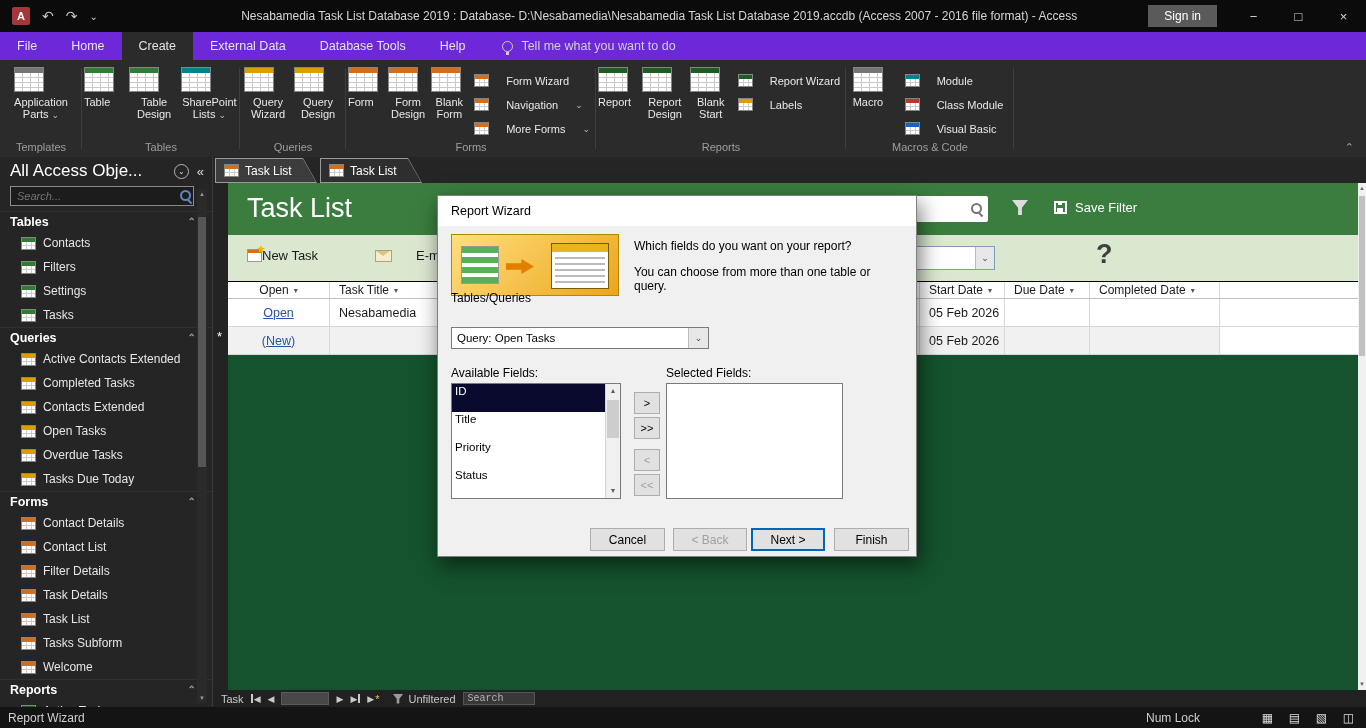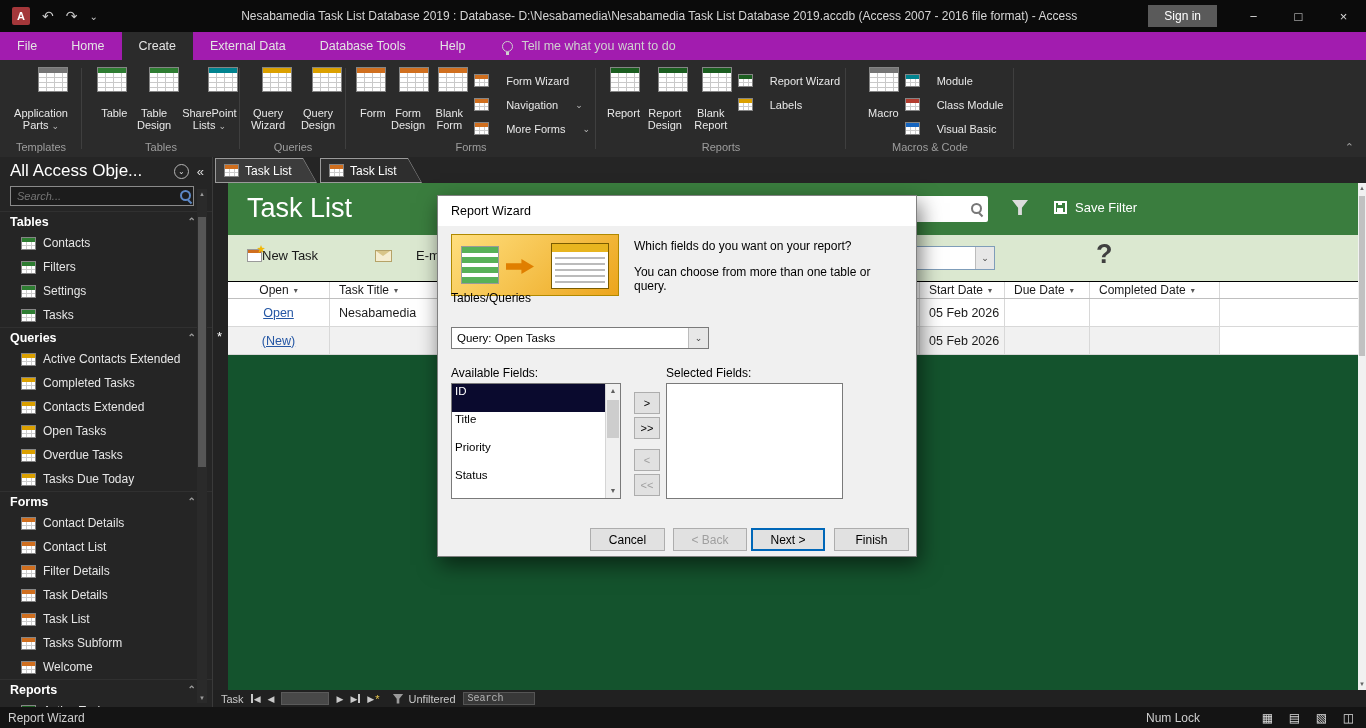--- a/index.html
+++ b/index.html
@@ -11,34 +11,34 @@
   .qat { display:flex; align-items:center; gap:12px; padding-left:12px; width:170px; }
   .app-ic { width:18px; height:18px; background:#a4373a; border-radius:2px; color:#fff; font-size:11px; font-weight:bold; display:flex; align-items:center; justify-content:center; }
   .qat-ic { font-size:14px; color:#c8c8c8; cursor:default; }
   .qat-ic.small { font-size:10px; }
   .tb-title { flex:1; text-align:center; font-size:12px; color:#d6d6d6; white-space:nowrap; overflow:hidden; }
   .signin { background:#5a5a5a; color:#fff; font-size:12px; padding:4px 16px; margin-right:14px; }
   .win-btns { display:flex; }
   .win-btn { width:45px; height:32px; display:flex; align-items:center; justify-content:center; color:#d8d8d8; font-size:13px; }
 
   
-  .tabrow { position:absolute; top:32px; left:0; width:1366px; height:28px; background:#a21caf; display:flex; align-items:stretch; color:#e4e4e4; font-size:12.5px; }
+  .tabrow { position:absolute; top:32px; left:0; width:1366px; height:28px; background:#6d28d9; display:flex; align-items:stretch; color:#e4e4e4; font-size:12.5px; }
   .rtab { padding:0 17px; display:flex; align-items:center; white-space:nowrap; }
   .rtab.active { background:#2b2b2b; }
   .tellme { display:flex; align-items:center; gap:8px; color:#d0d0d0; padding-left:20px; }
   .bulb { width:11px; height:11px; border:1px solid #cfcfcf; border-radius:50%; position:relative; }
   .bulb::after { content:""; position:absolute; left:3px; bottom:-4px; width:3px; height:3px; background:#cfcfcf; }
 
   
   .ribbon { position:absolute; top:60px; left:0; width:1366px; height:97px; background:#2b2b2b; display:flex; }
   .rgroup { position:relative; display:flex; flex-direction:column; padding:2px 2px 0; }
   .rgroup::after { content:""; position:absolute; right:0; top:8px; bottom:8px; width:1px; background:#3f3f3f; }
   .rgroup-items { flex:1; display:flex; align-items:flex-start; gap:2px; justify-content:center; }
   .rgroup-label { height:17px; text-align:center; color:#9e9e9e; font-size:11px; line-height:14px; }
-  .rlarge { width:54px; display:flex; flex-direction:column; align-items:flex-end; color:#e8e8e8; font-size:11px; text-align:center; padding-top:5px; gap:15px; }
+  .rlarge { width:54px; display:flex; flex-direction:column; align-items:flex-start; color:#e8e8e8; font-size:11px; text-align:center; padding-top:5px; gap:4px; }
   .rlabel { line-height:12px; }
   .chev { font-size:9px; color:#bdbdbd; }
   .rsmallcol { display:flex; flex-direction:column; gap:5px; padding-top:9px; }
   .rsmall { display:flex; align-items:center; gap:17px; color:#e8e8e8; font-size:11px; height:19px; padding:0 4px; white-space:nowrap; }
 
   
   .gicon { position:relative; background:#fff; border:1px solid #858585; flex:none; }
   .gicon.L { width:30px; height:25px; }
   .gicon.S { width:15px; height:13px; }
   .gicon .top { position:absolute; left:0; top:0; right:0; height:5px; }
@@ -335,21 +335,21 @@
               <span class="top c-dgreen"></span>
               <span class="lines"></span>
             </span>
           <span class="rlabel">Report Design</span>
         </div>
         <div class="rlarge" style="width:44px">
           <span class="gicon L">
               <span class="top c-dgreen"></span>
               <span class="lines"></span>
             </span>
-          <span class="rlabel">Blank Report</span>
+          <span class="rlabel">Blank Start</span>
         </div>
         <div class="rsmallcol">
           <div class="rsmall">
             <span class="gicon S">
                 <span class="top c-dgreen"></span>
                 <span class="lines"></span>
               </span>
             <span>Report Wizard</span>
           </div>
           <div class="rsmall">

